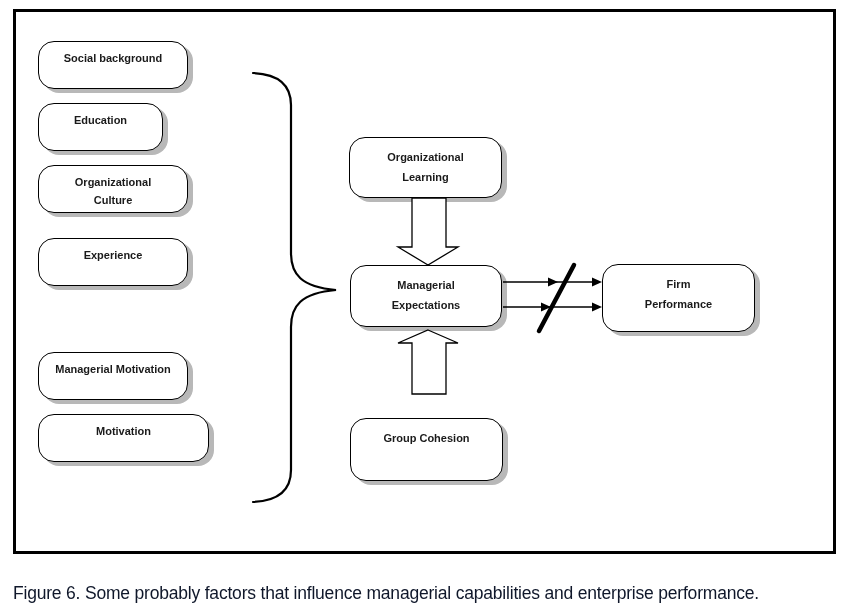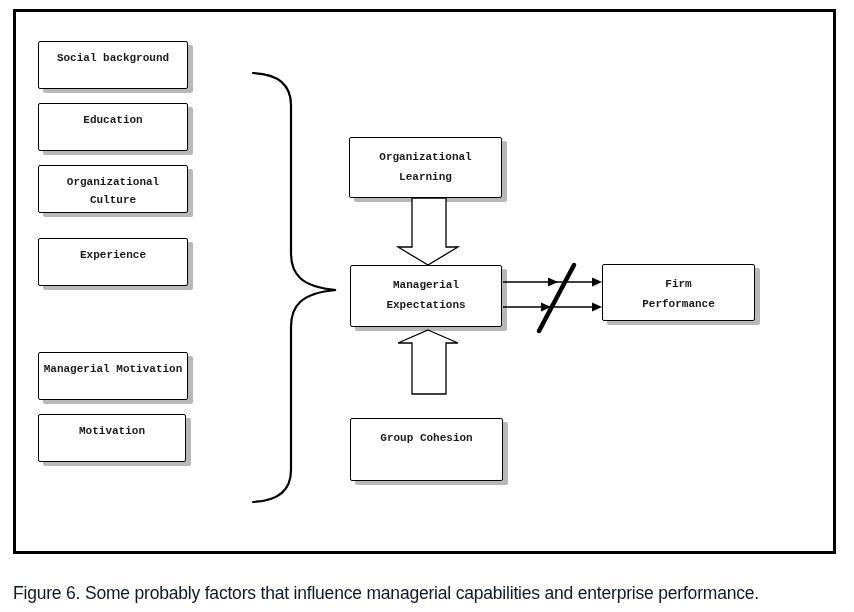--- a/index.html
+++ b/index.html
@@ -21,28 +21,27 @@
     top: 9px;
     width: 817px;
     height: 539px;
     border: 3px solid #000000;
     background: #ffffff;
   }
   .box {
     position: absolute;
     background: #ffffff;
     border: 1.5px solid #000000;
-    border-radius: 2px;
+    border-radius: 16px;
     box-shadow: 5px 4px 0 #b8b8b8;
     box-sizing: border-box;
     text-align: center;
     color: #1a1a1a;
     font-weight: bold;
     font-size: 11px;
-    font-family: Liberation Mono, monospace;
   }
   .box .lbl {
     display: block;
     white-space: pre-line;
   }
   .factor .lbl {
     padding-top: 7px;
     line-height: 18px;
   }
   .node .lbl {
@@ -70,49 +69,49 @@
 </head>
 <body>
 
 <div class="page">
 
   <div class="frame"></div>
 
   <div class="box factor" style="left:38px; top:41px;  width:150px; height:48px;">
     <span class="lbl">Social background</span>
   </div>
-  <div class="box factor" style="left:38px; top:103px; width:150px; height:48px;">
+  <div class="box factor" style="left:38px; top:103px; width:125px; height:48px;">
     <span class="lbl">Education</span>
   </div>
   <div class="box factor" style="left:38px; top:165px; width:150px; height:48px;">
     <span class="lbl">Organizational
 Culture</span>
   </div>
   <div class="box factor" style="left:38px; top:238px; width:150px; height:48px;">
     <span class="lbl">Experience</span>
   </div>
   <div class="box factor" style="left:38px; top:352px; width:150px; height:48px;">
     <span class="lbl">Managerial Motivation</span>
   </div>
-  <div class="box factor" style="left:38px; top:414px; width:148px; height:48px;">
+  <div class="box factor" style="left:38px; top:414px; width:171px; height:48px;">
     <span class="lbl">Motivation</span>
   </div>
 
   <div class="box node" style="left:349px; top:137px; width:153px; height:61px;">
     <span class="lbl">Organizational
 Learning</span>
   </div>
   <div class="box node" style="left:350px; top:265px; width:152px; height:62px;">
     <span class="lbl">Managerial
 Expectations</span>
   </div>
   <div class="box node" style="left:350px; top:394px; width:153px; height:63px;margin-top:24px;">
     <span class="lbl">Group Cohesion</span>
   </div>
-  <div class="box node" style="left:602px; top:264px; width:153px; height:57px;">
+  <div class="box node" style="left:602px; top:264px; width:153px; height:68px;">
     <span class="lbl">Firm
 Performance</span>
   </div>
 
   <svg class="overlay" viewBox="0 0 854 612">
 
     <path d="M 253 73
              C 276 74 291 83 291 105
              L 291 253
              C 291 274 301 287 336 290

